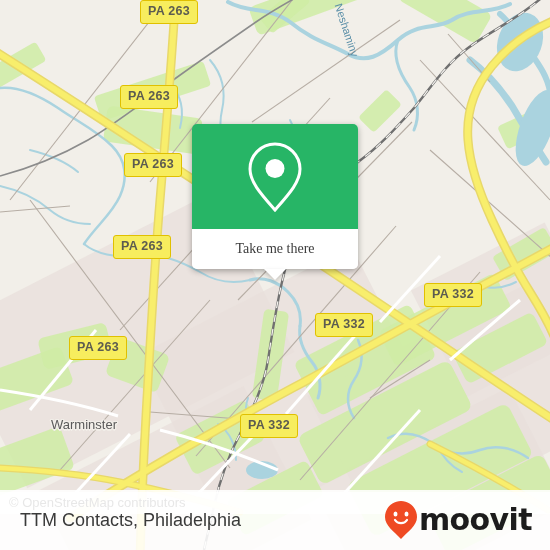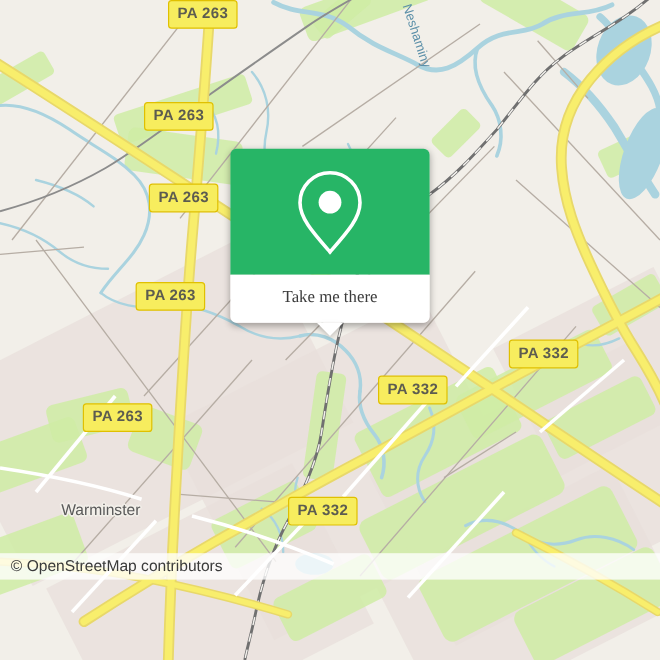--- a/index.html
+++ b/index.html
@@ -117,21 +117,21 @@
     width: 0; height: 0;
     border-left: 11px solid transparent;
     border-right: 11px solid transparent;
     border-top: 11px solid #ffffff;
     filter: drop-shadow(0 2px 2px rgba(0,0,0,.18));
   }
 
   
   #attribution {
     position: absolute;
-    left: 0; top: 461px;
+    left: 0; top: 492px;
     width: 550px;
     height: 22px;
     background: rgba(255,255,255,.78);
     color: #3a3a3a;
     font-size: 13px;
     line-height: 22px;
     padding-left: 9px;
     z-index: 50;
   }
   #footer {
@@ -322,14 +322,26 @@
       </svg>
     </div>
     <div id="popup-body">
       <span id="popup-label">Take me there</span>
       <div id="popup-tail"></div>
     </div>
   </div>
 
   <div id="attribution">© OpenStreetMap contributors</div>
 
+  <div id="footer">
+    <div id="footer-title">TTM Contacts, Philadelphia</div>
+    <div id="brand">
+      <svg width="32" height="38" viewBox="0 0 32 38">
+        <path d="M16 0 C7.2 0 0 7.2 0 16 C0 25 9 30 16 38 C23 30 32 25 32 16 C32 7.2 24.8 0 16 0 Z" fill="#ef4a23"></path>
+        <ellipse cx="10.5" cy="13" rx="2" ry="2.6" fill="#ffffff"></ellipse>
+        <ellipse cx="21.5" cy="13" rx="2" ry="2.6" fill="#ffffff"></ellipse>
+        <path d="M10 19 C12.5 23.2, 19.5 23.2, 22 19" fill="none" stroke="#ffffff" stroke-width="2.2" stroke-linecap="round"></path>
+      </svg>
+      <span id="brand-word">moovit</span>
+    </div>
+  </div>
 
 </div>
 
 </body></html>

